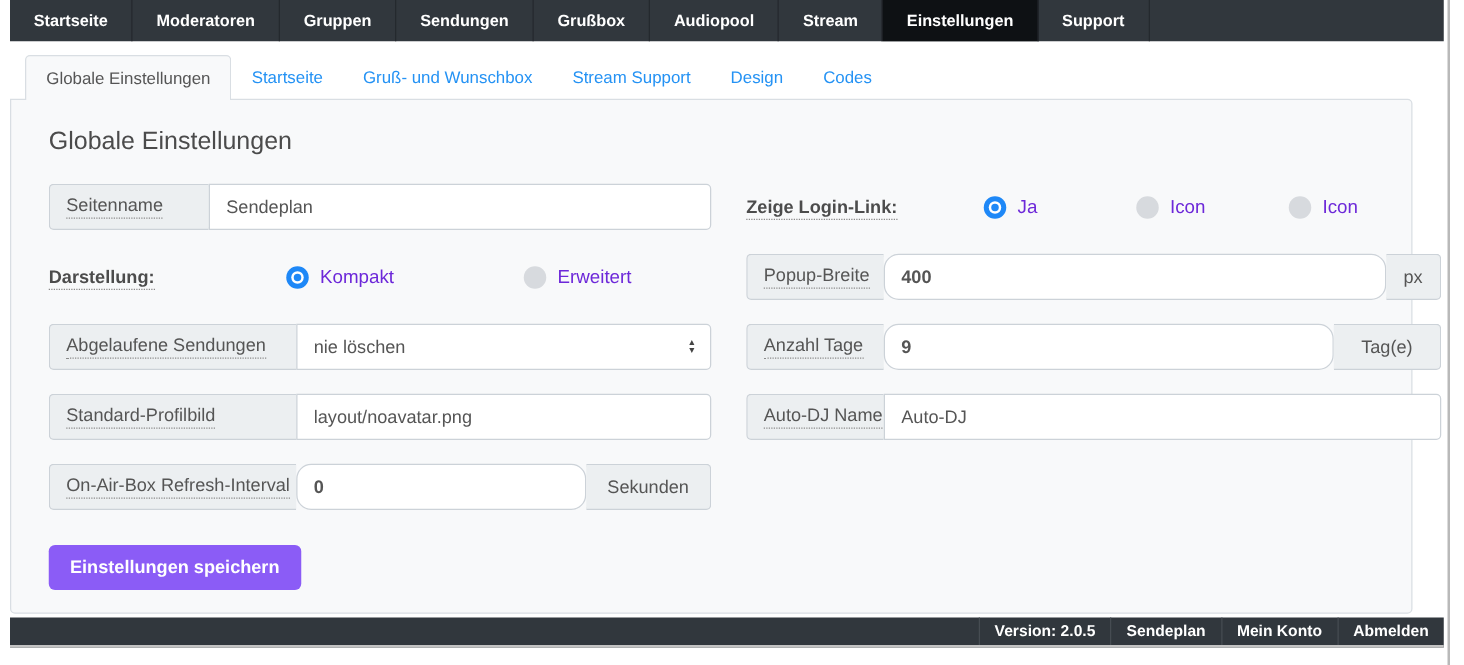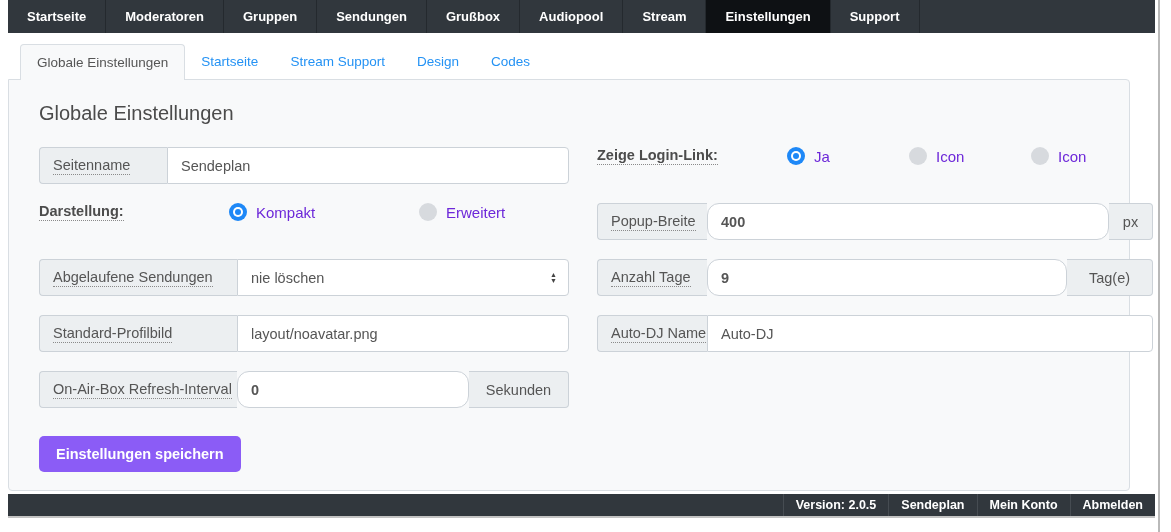--- a/index.html
+++ b/index.html
@@ -43,21 +43,21 @@
   .w44 { width: 44px; } .w72 { width: 86px; } .w100 { width: 100px; }
 
   
   .select-wrap { position: relative; flex: 1; display: flex; }
   select.form-control { appearance: none; -webkit-appearance: none; border-radius: 0 4px 4px 0; width: 100%; }
   .select-arrows { position: absolute; right: 12px; top: 50%; transform: translateY(-50%);
                    display: flex; flex-direction: column; align-items: center; pointer-events: none;
                    color: #444; font-size: 7px; line-height: 6px; }
 
   
-  .radio-row { display: flex; align-items: flex-start; height: 37px; }
+  .radio-row { display: flex; align-items: center; height: 37px; }
   .radio-label { font-weight: bold; font-size: 14.5px; color: #4c4c4c; width: 190px; flex: 0 0 190px; }
   .radio-label .u { border-bottom: 1px dotted #8a8a8a; padding-bottom: 1px; cursor: help; }
   .radio-item { display: flex; align-items: center; gap: 9px; cursor: pointer; }
   .radio-item.seg { flex: 0 0 190px; }
   .radio-item.seg3 { flex: 0 0 122px; }
   .rdot { width: 18px; height: 18px; border-radius: 50%; background: #d7dade; position: relative; flex: 0 0 18px; }
   .rdot.checked { background: #1e88f7; }
   .rdot.checked::before { content: ""; position: absolute; inset: 4px; background: #fff; border-radius: 50%; }
   .rdot.checked::after  { content: ""; position: absolute; inset: 6px; background: #1e88f7; border-radius: 50%; }
   .radio-text { font-size: 15px; color: #6d28d9; }
@@ -89,20 +89,21 @@
     <div class="nav-item">Grußbox</div>
     <div class="nav-item">Audiopool</div>
     <div class="nav-item">Stream</div>
     <div class="nav-item active">Einstellungen</div>
     <div class="nav-item">Support</div>
   </div>
 
   <div class="tabs">
     <div class="tab active">Globale Einstellungen</div>
     <div class="tab">Startseite</div>
+    <div class="tab">Gruß- und Wunschbox</div>
     <div class="tab">Stream Support</div>
     <div class="tab">Design</div>
     <div class="tab">Codes</div>
   </div>
 
   <div class="tab-panel">
     <h1 class="page-title">Globale Einstellungen</h1>
 
     <div class="form-grid">
 

